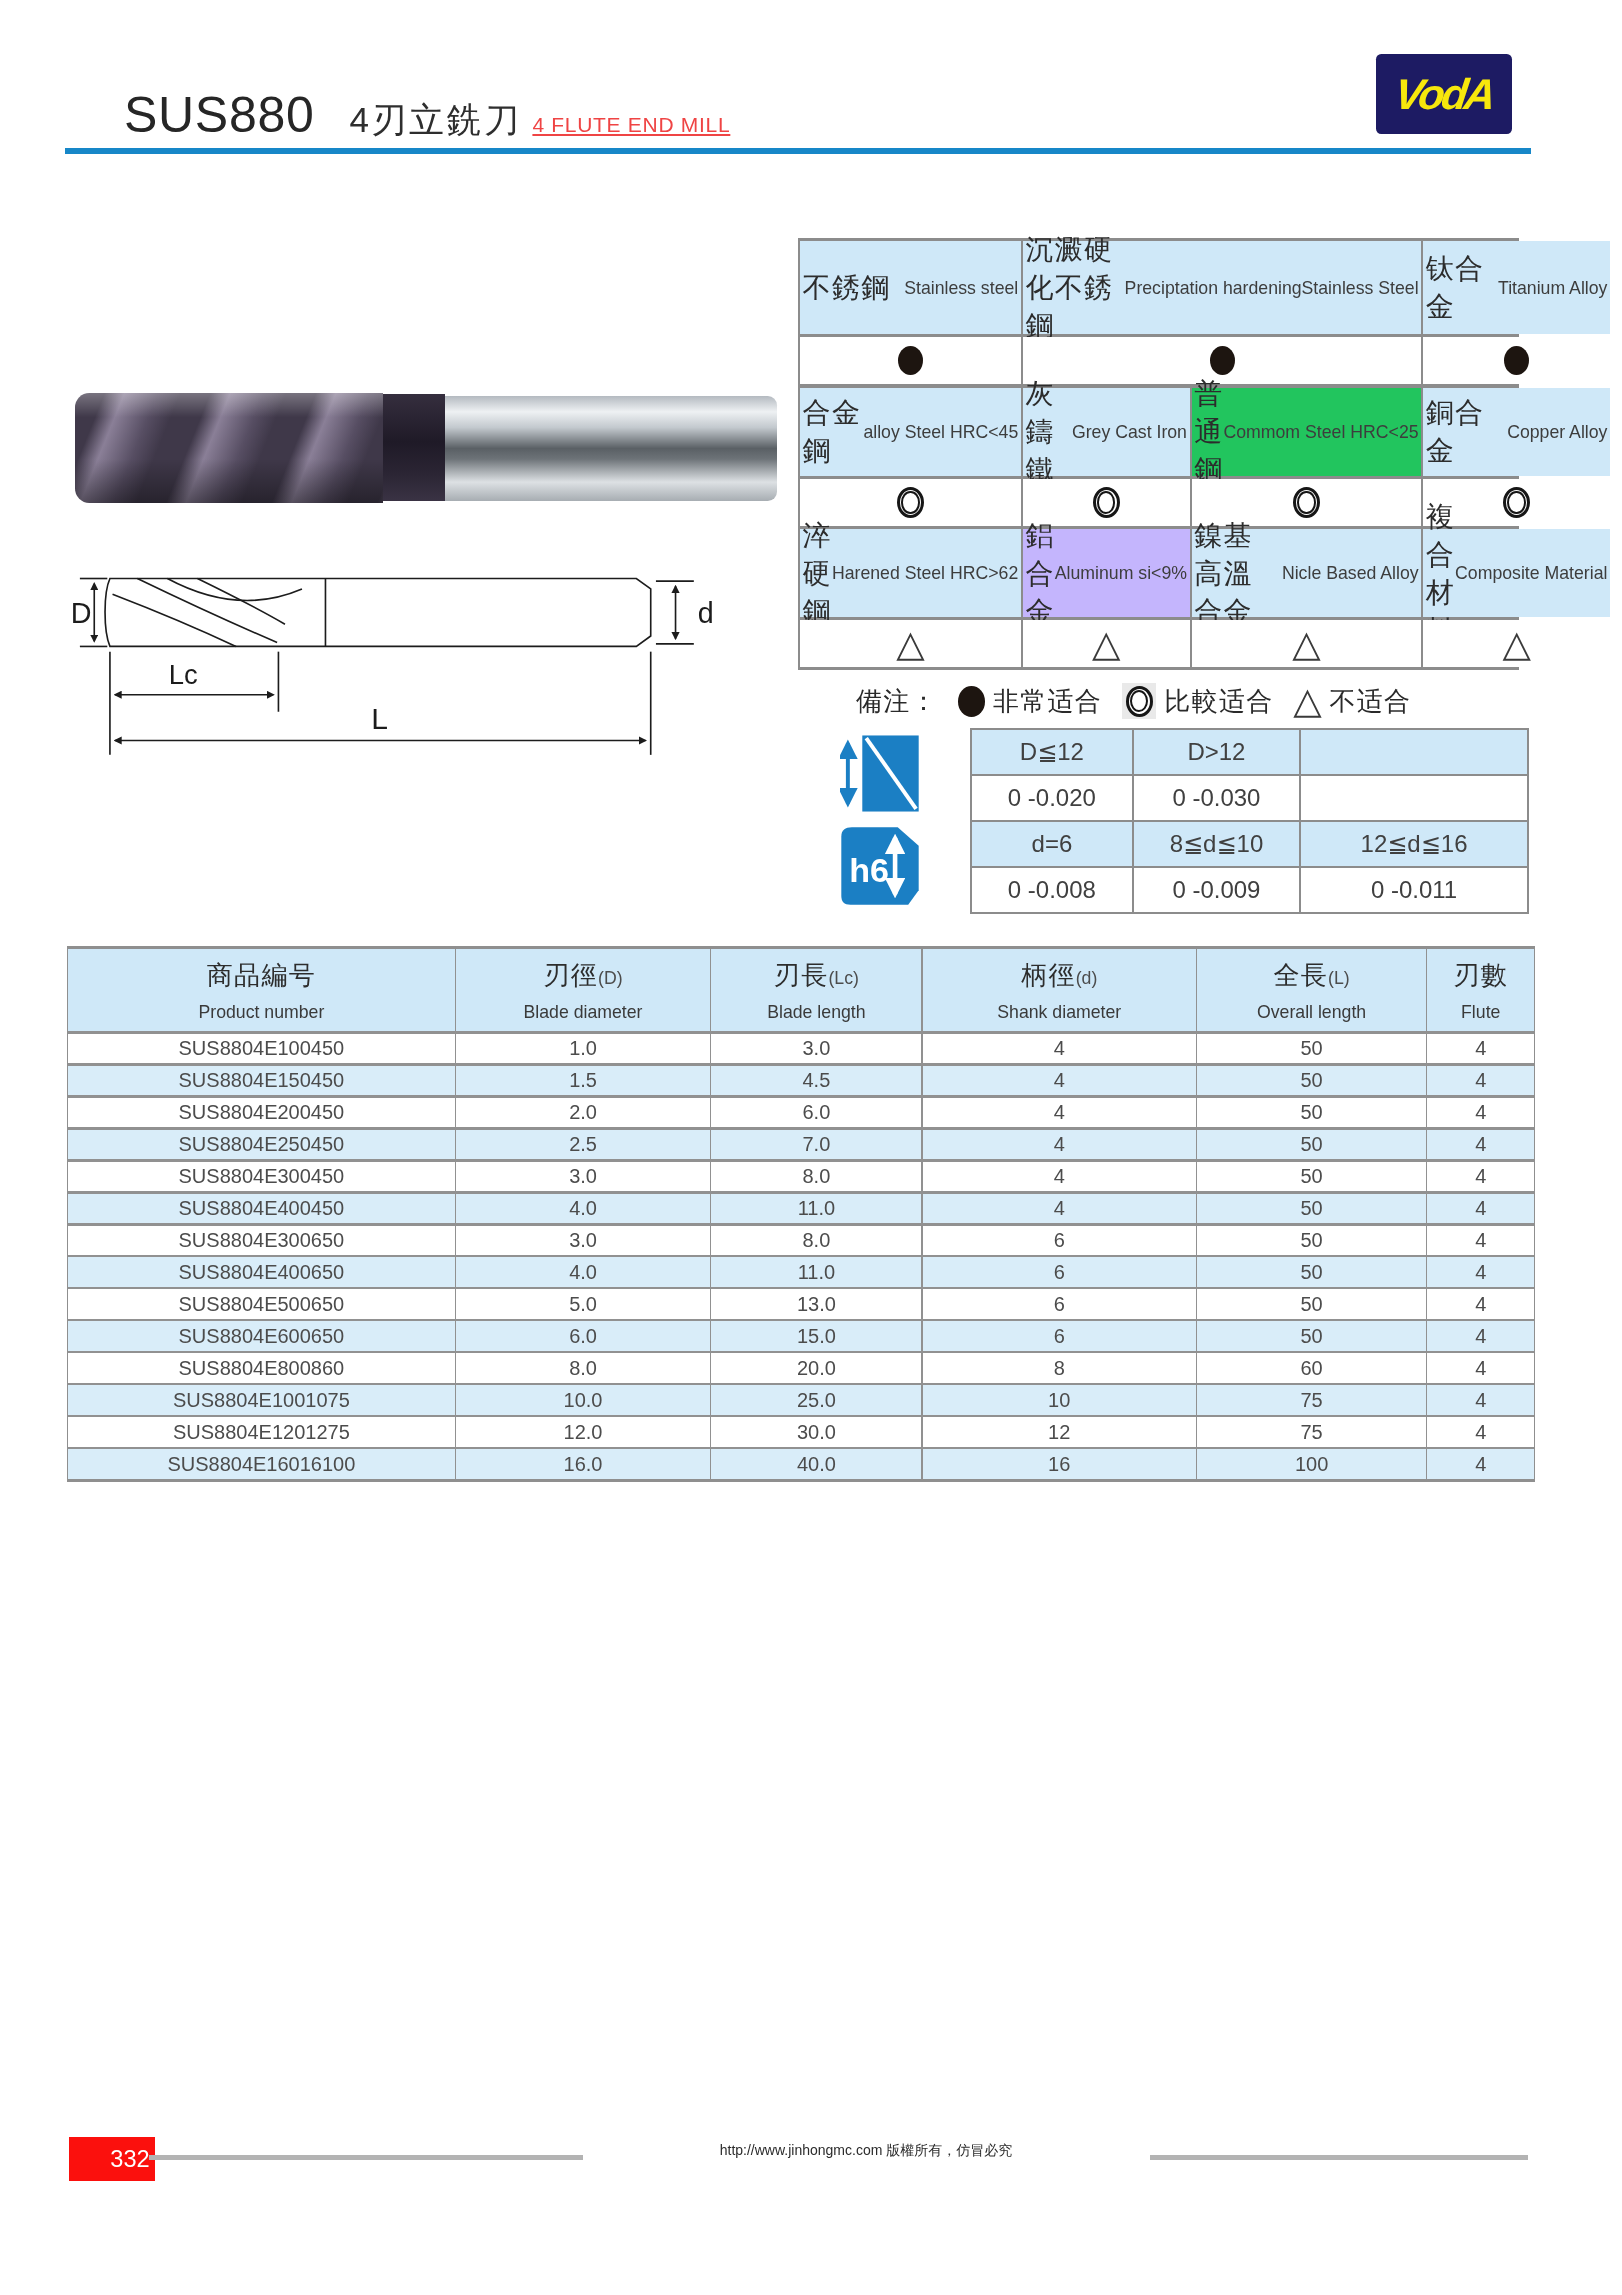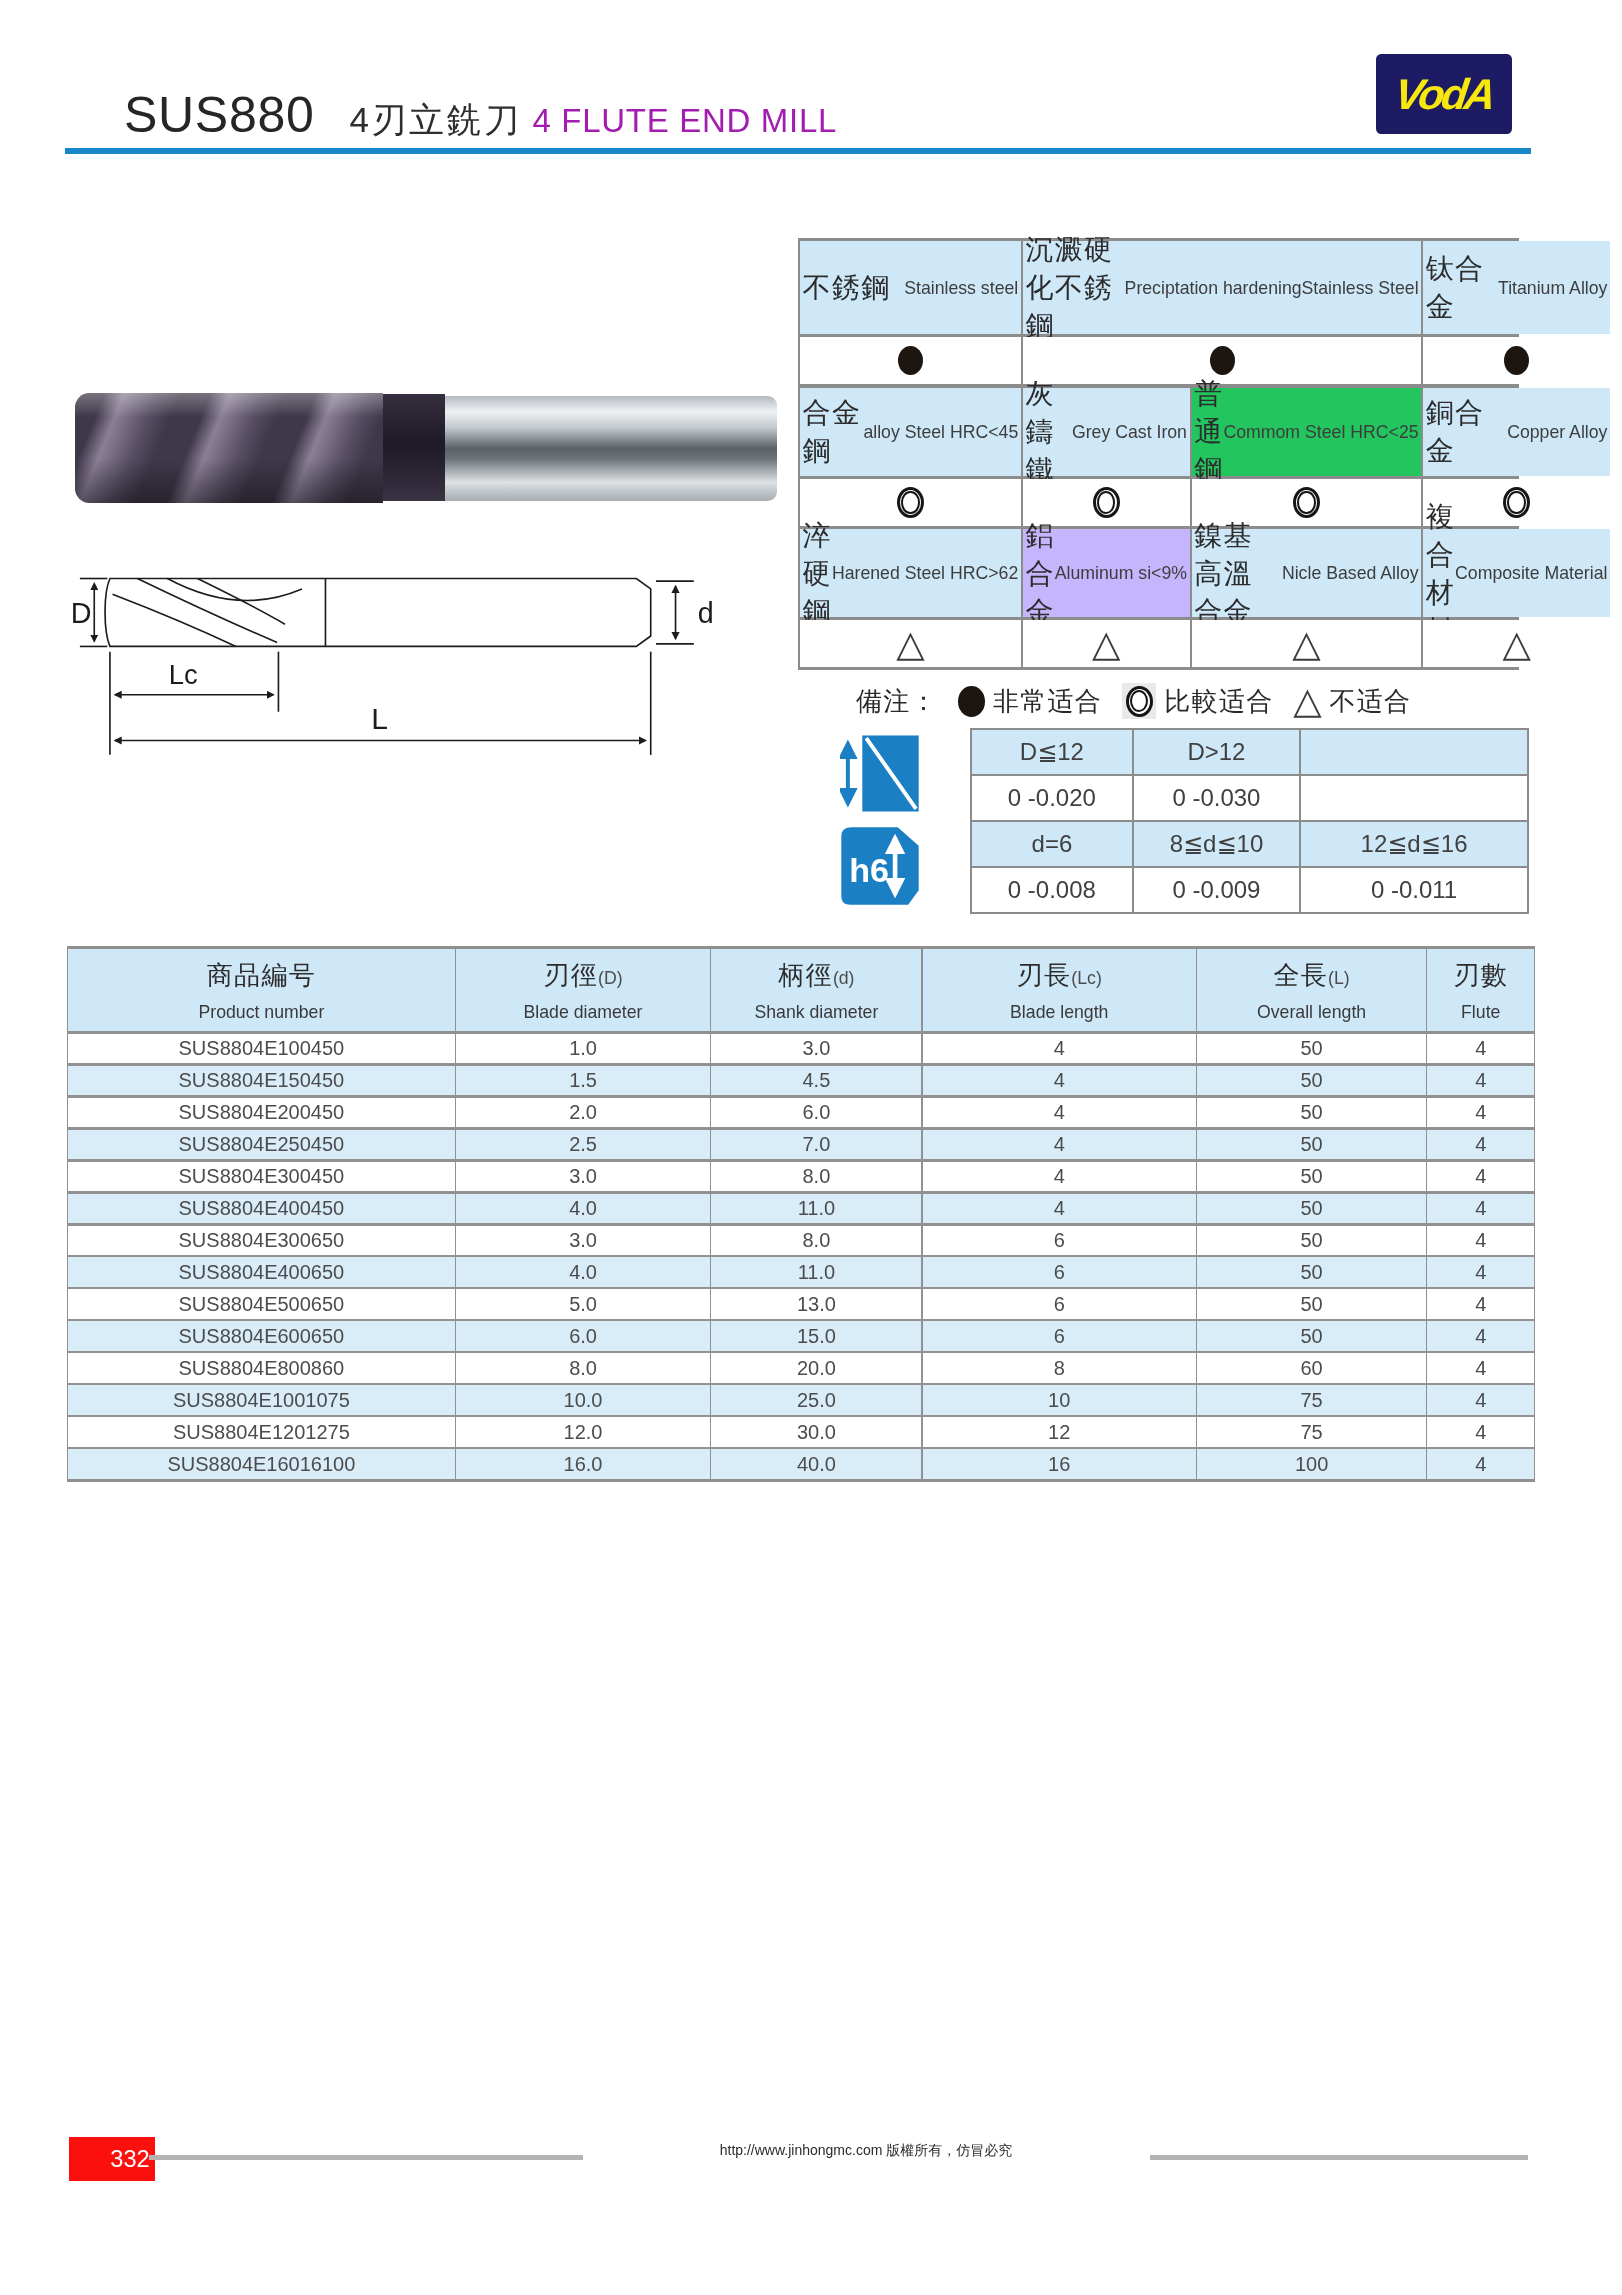--- a/index.html
+++ b/index.html
@@ -4,21 +4,21 @@
 <style>
   html,body{margin:0;padding:0;background:#e8e8e8;}
   .page{
     position:relative;width:1622px;height:2295px;background:#ffffff;overflow:hidden;
     font-family:"Liberation Sans","DejaVu Sans",sans-serif;color:#222;
   }
   
   .title{position:absolute;left:124px;top:86px;display:flex;align-items:baseline;white-space:nowrap;}
   .model{font-size:50px;color:#262626;letter-spacing:0.7px;}
   .sub-cjk{font-size:35px;color:#2e2e2e;margin-left:35px;letter-spacing:2.6px;}
-  .sub-en{font-size:33px;color:#a21caf;margin-left:10.5px;letter-spacing:0.7px;}
+  .sub-en{font-size:21px;color:#ef4444;margin-left:10.5px;letter-spacing:0.7px;text-decoration:underline;}
   .rule{position:absolute;left:65px;top:148px;width:1466px;height:5.9px;}
   .logo{position:absolute;left:1376px;top:54px;width:136px;height:80px;border-radius:5.2px;
         display:flex;align-items:center;justify-content:center;}
   .logo-text{font-size:43px;font-weight:bold;font-style:italic;letter-spacing:-3.3px;
         transform:skewX(-8deg);}
   
   .photo{position:absolute;left:75px;top:393px;width:701px;height:110px;}
   .photo-flutes{position:absolute;left:0;top:0;width:308px;height:110px;border-radius:14.4px 0 0 14.4px;
     background:
       linear-gradient(180deg,rgba(255,255,255,.30) 0%,rgba(255,255,255,0) 22%,rgba(0,0,0,0) 60%,rgba(0,0,0,.38) 100%),
@@ -274,26 +274,26 @@
   <div class="products">
       <div class="p-head">
         <div class="line1">商品編号</div>
         <div class="line2">Product number</div>
       </div>
       <div class="p-head">
         <div class="line1">刃徑<span class="sub">(D)</span></div>
         <div class="line2">Blade diameter</div>
       </div>
       <div class="p-head">
+        <div class="line1">刃長<span class="sub">(Lc)</span></div>
+        <div class="line2">Blade length</div>
+      </div>
+      <div class="p-head">
         <div class="line1">柄徑<span class="sub">(d)</span></div>
         <div class="line2">Shank diameter</div>
-      </div>
-      <div class="p-head">
-        <div class="line1">刃長<span class="sub">(Lc)</span></div>
-        <div class="line2">Blade length</div>
       </div>
       <div class="p-head">
         <div class="line1">全長<span class="sub">(L)</span></div>
         <div class="line2">Overall length</div>
       </div>
       <div class="p-head">
         <div class="line1">刃數</div>
         <div class="line2">Flute</div>
       </div>
       <div class="p-cell">SUS8804E100450</div>

